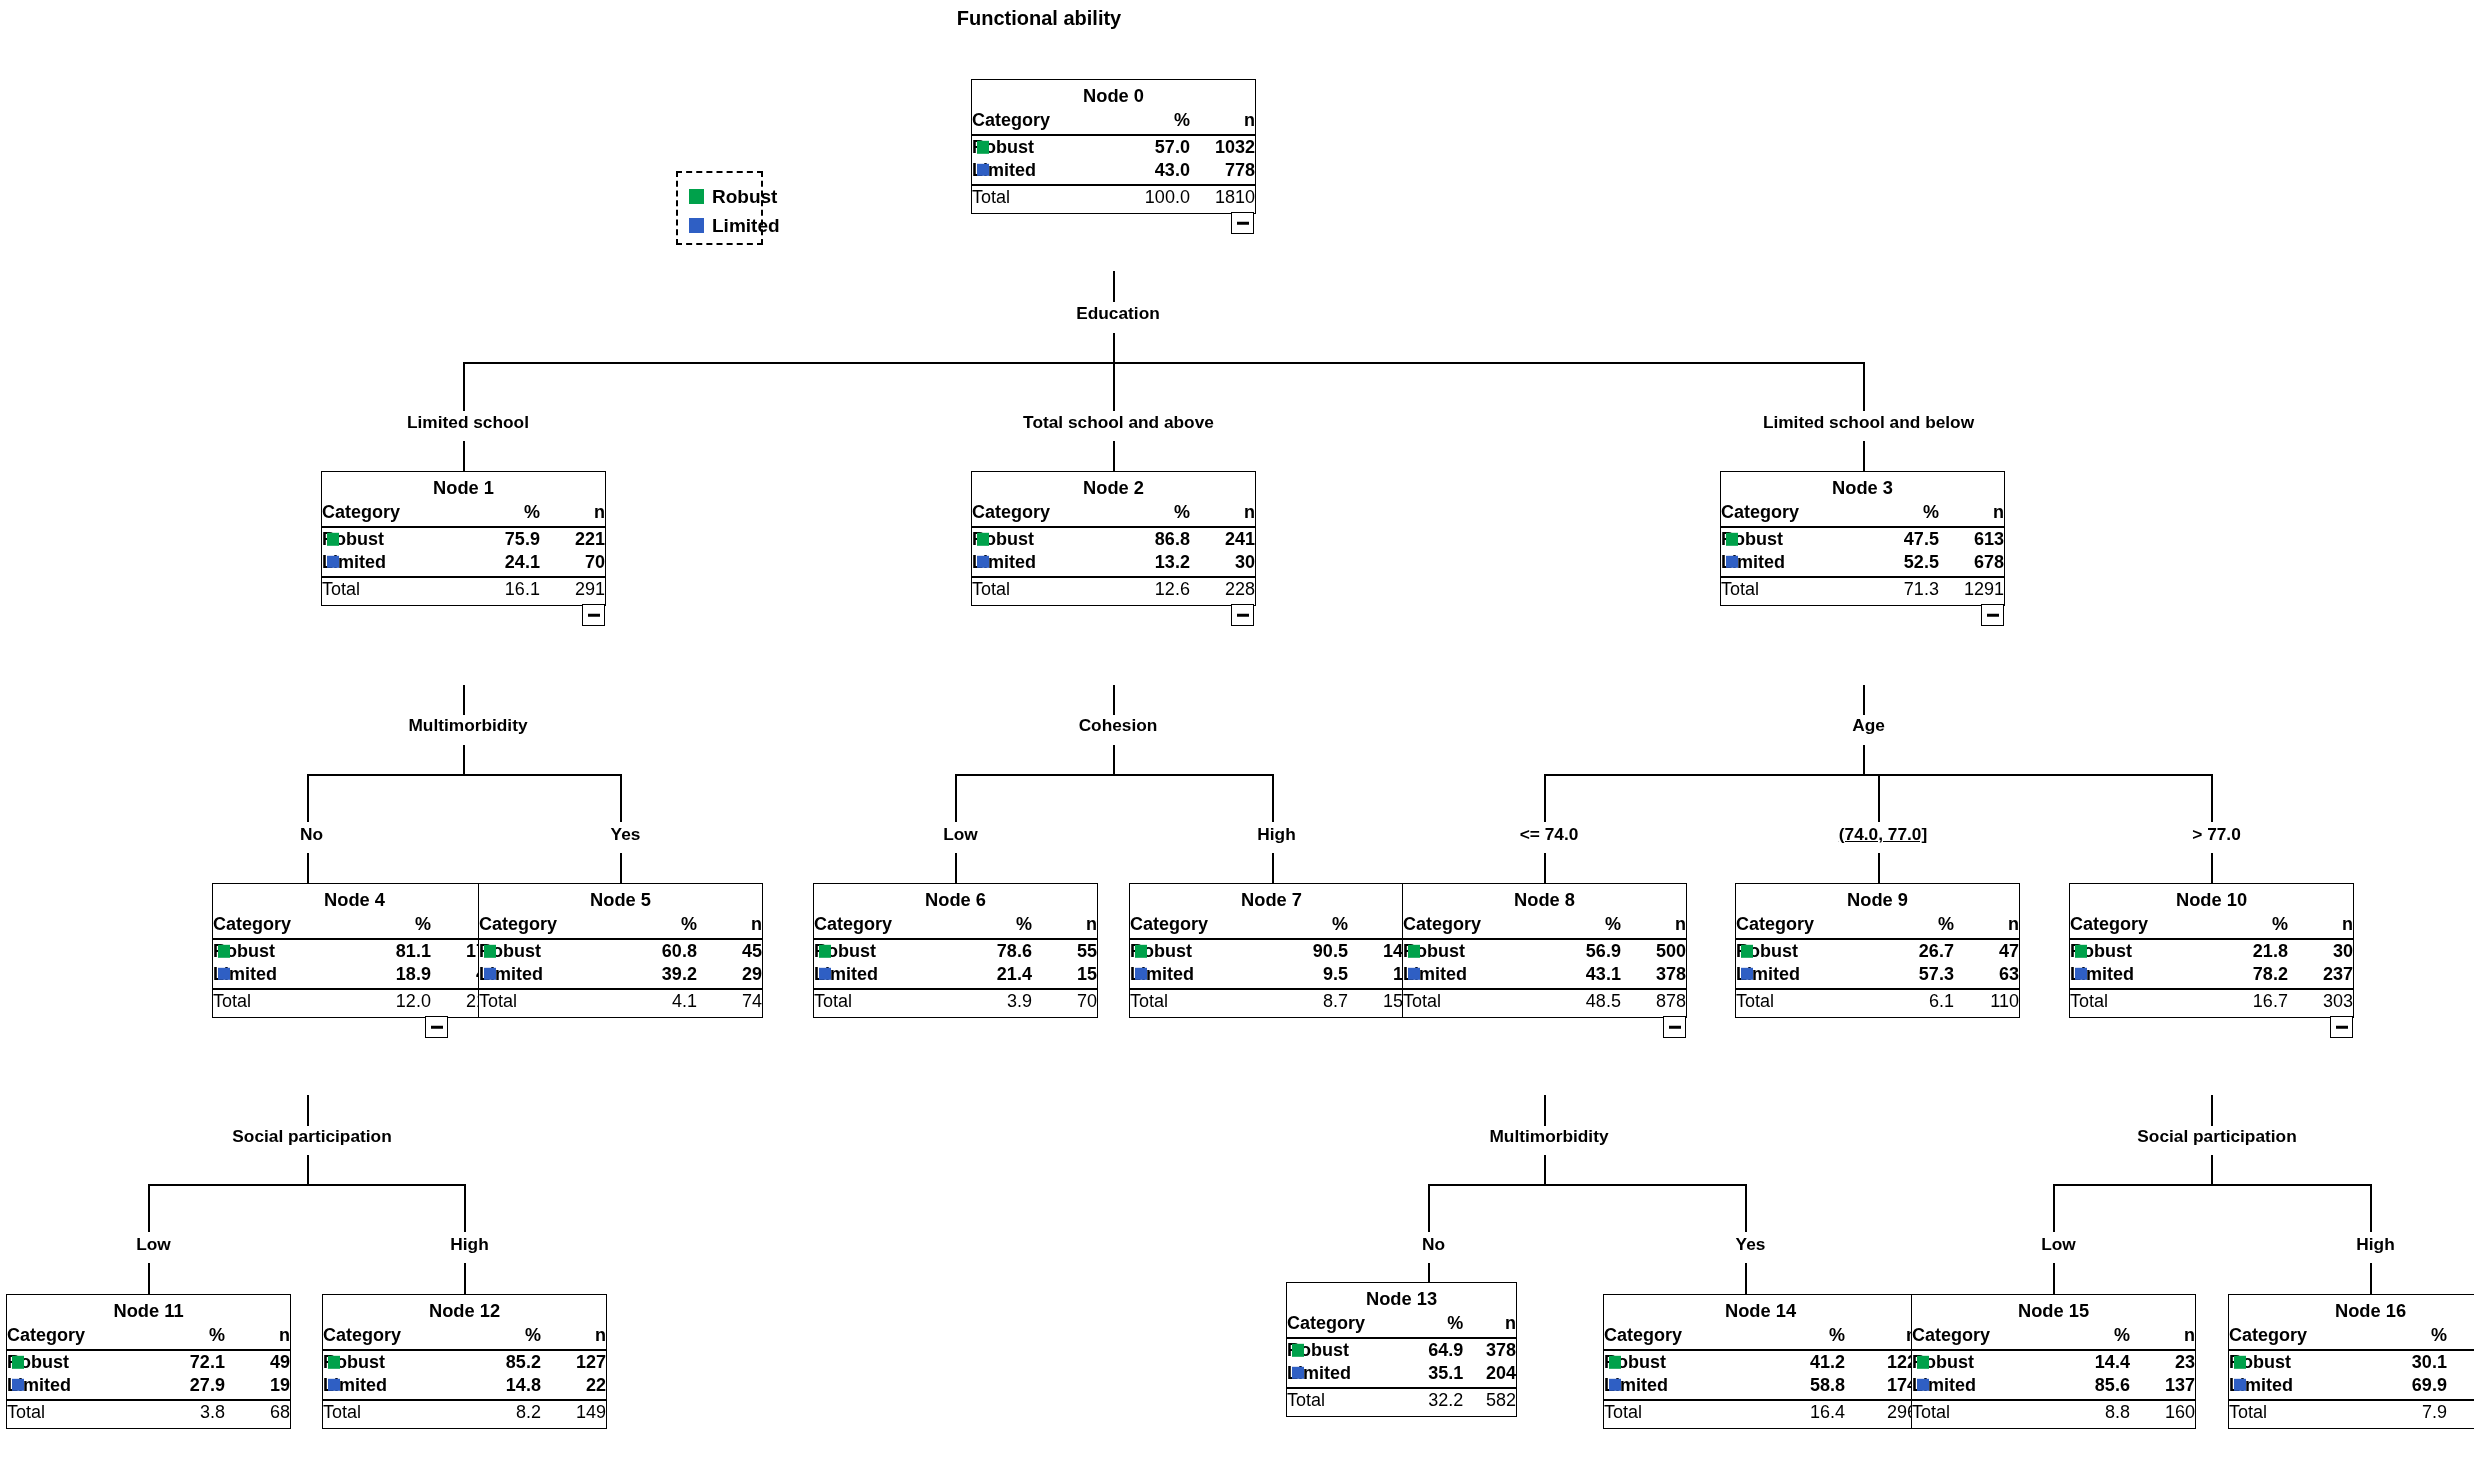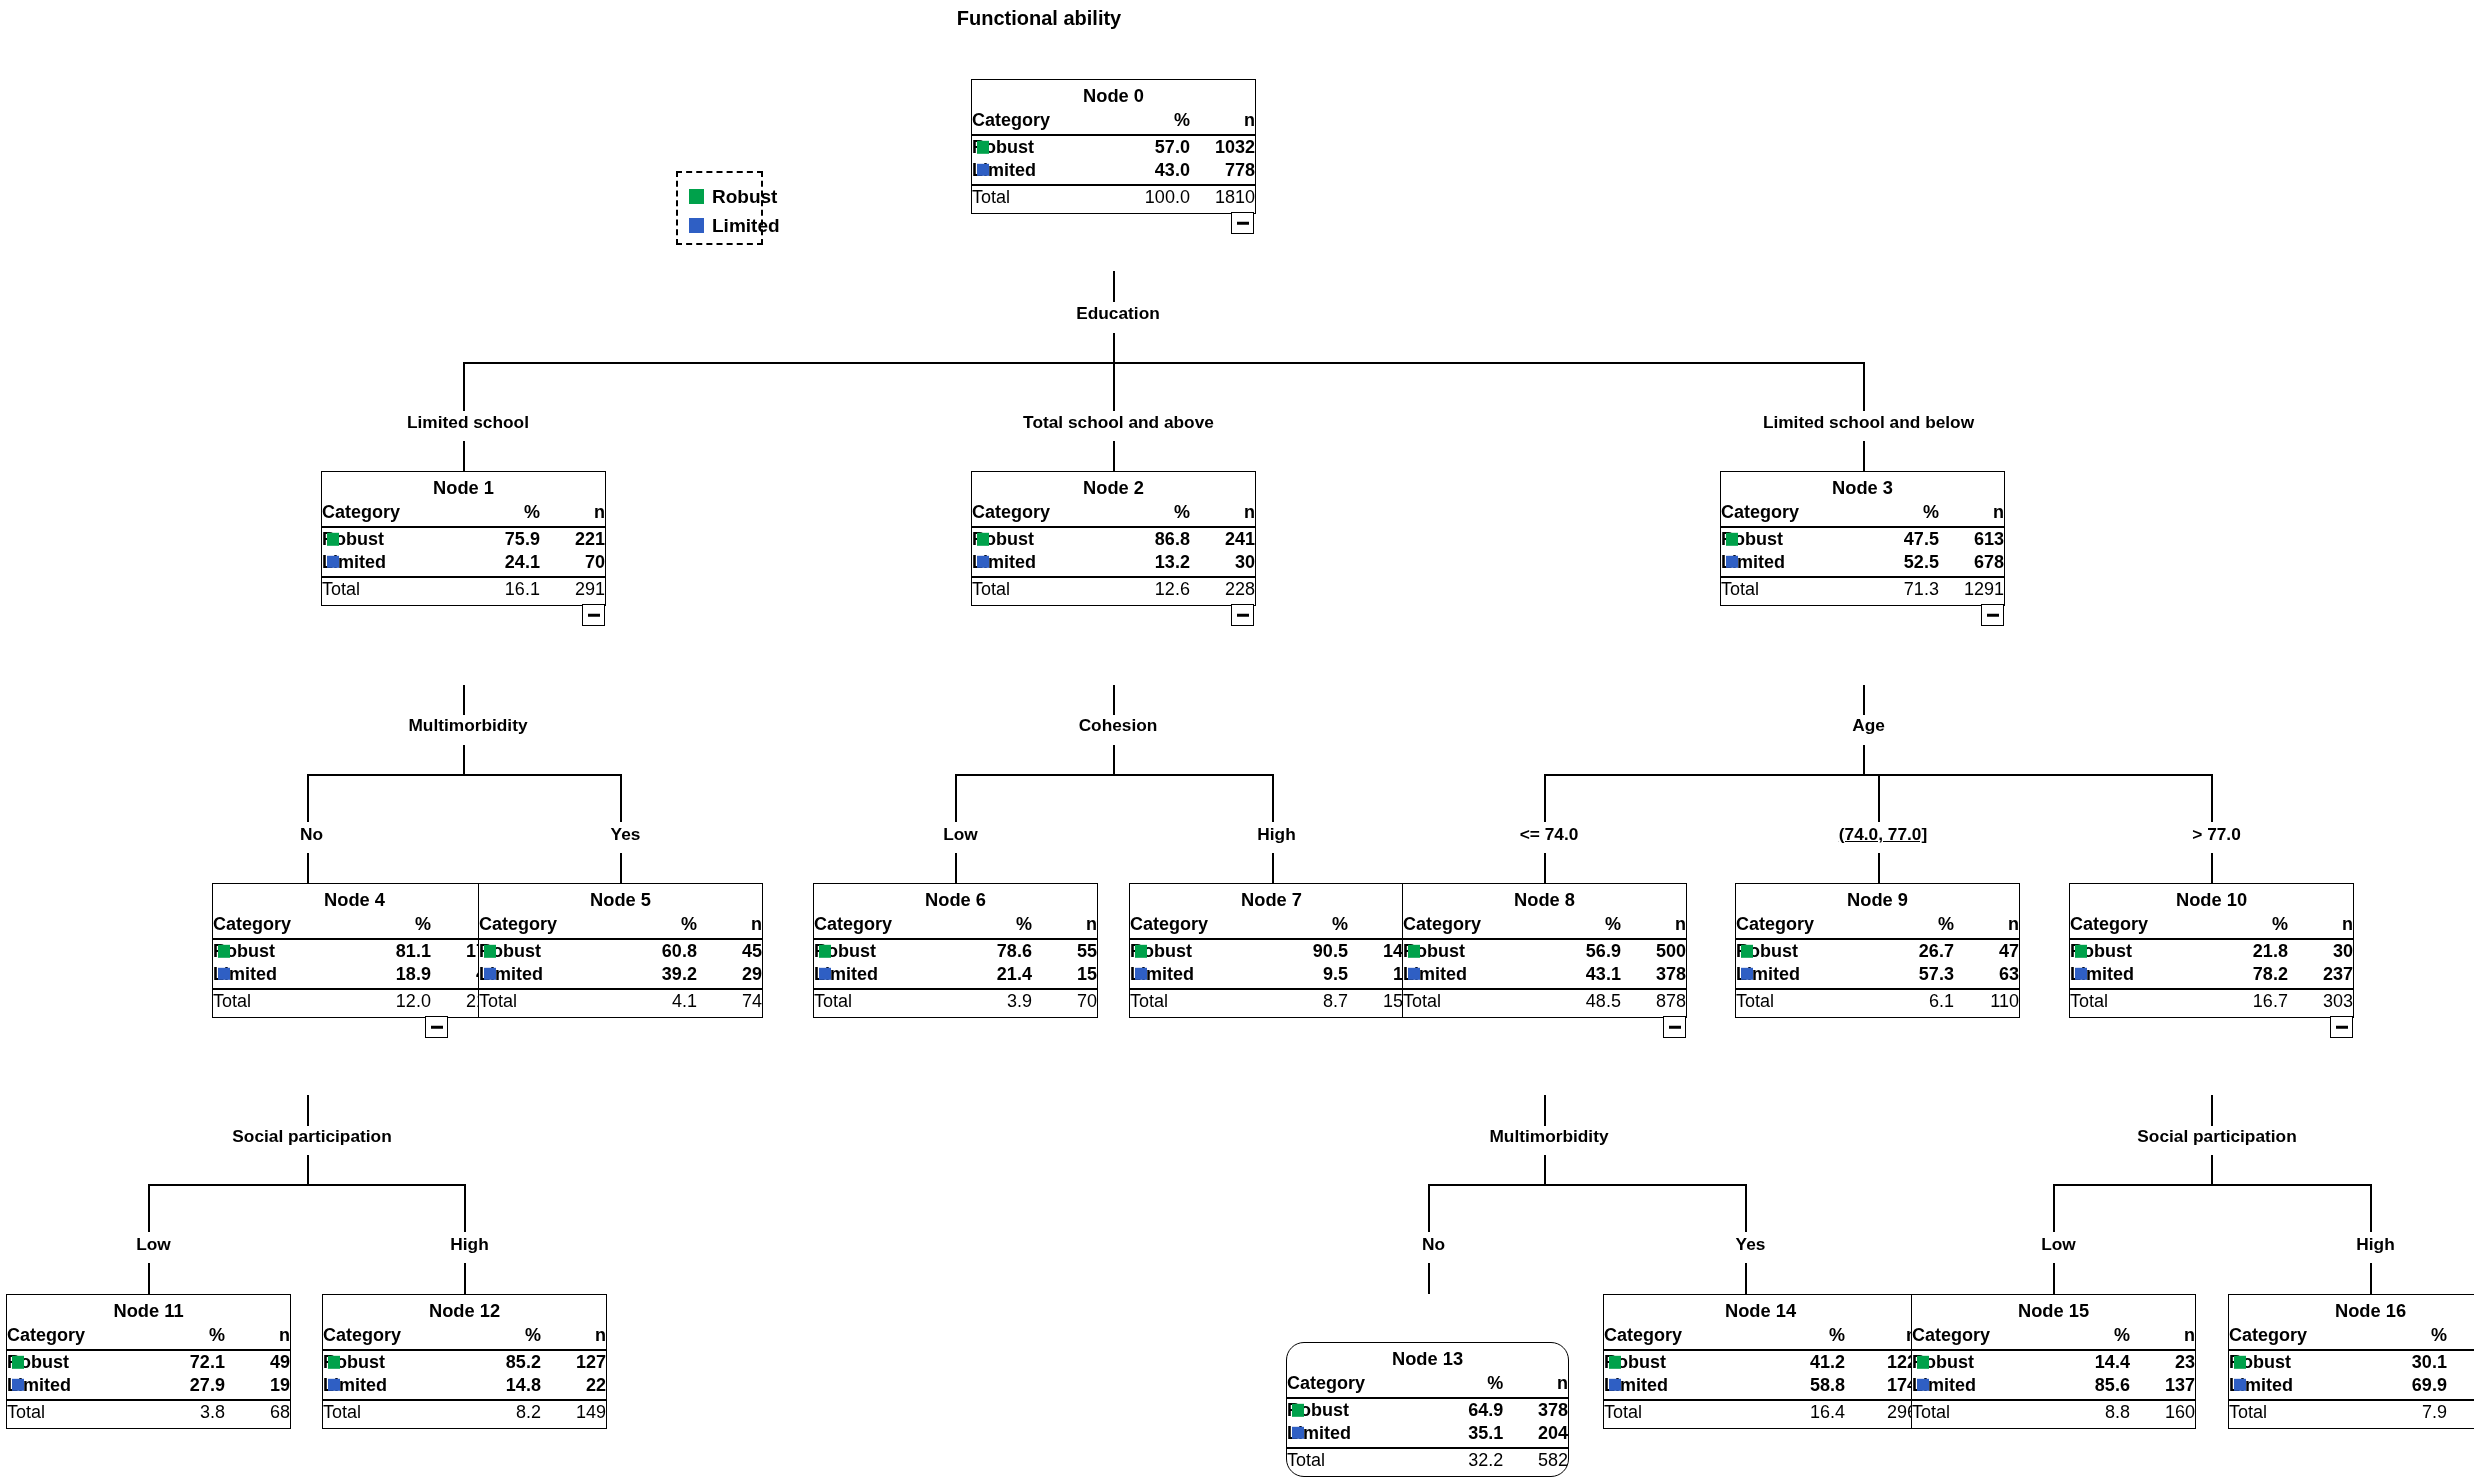--- a/index.html
+++ b/index.html
@@ -795,21 +795,21 @@
               <td class="tot-label">Total</td>
               <td class="tot-pct">8.2</td>
               <td class="tot-n">149</td>
             </tr>
             <tr class="spacer">
               <td colspan="3"></td>
             </tr>
           </tbody>
         </table>
       </div>
-      <div class="node abs" style="left: 1286px; top: 1342px; width: 283px; border-radius: 18px;">
+      <div class="node abs" style="left: 1286px; top: 1282px; width: 231px;">
         <div class="node-title">Node 13</div>
         <table class="node-table">
           <colgroup>
             <col style="width:52%">
             <col style="width:25%">
             <col style="width:23%">
           </colgroup>
           <tbody>
             <tr>
               <th class="th-cat">Category</th>

